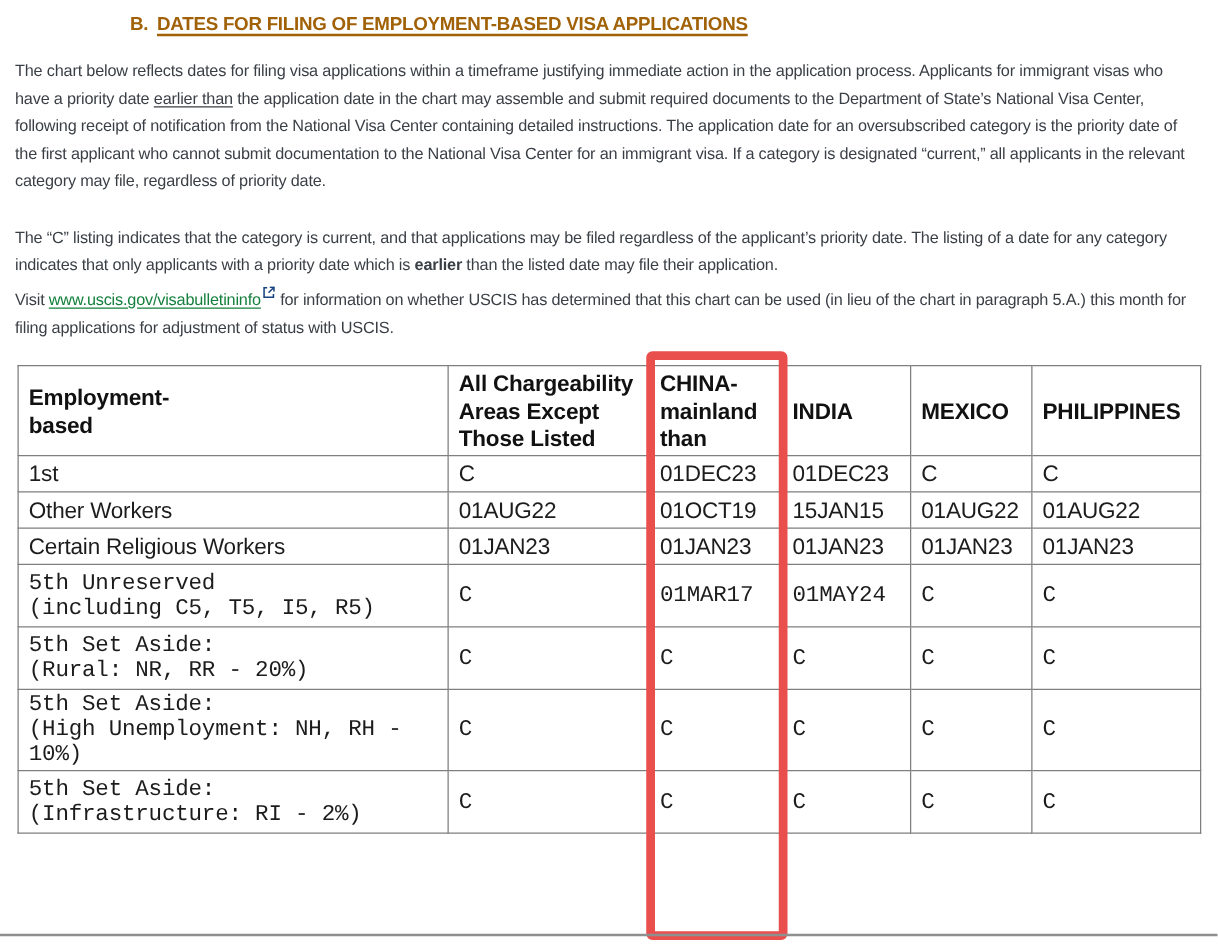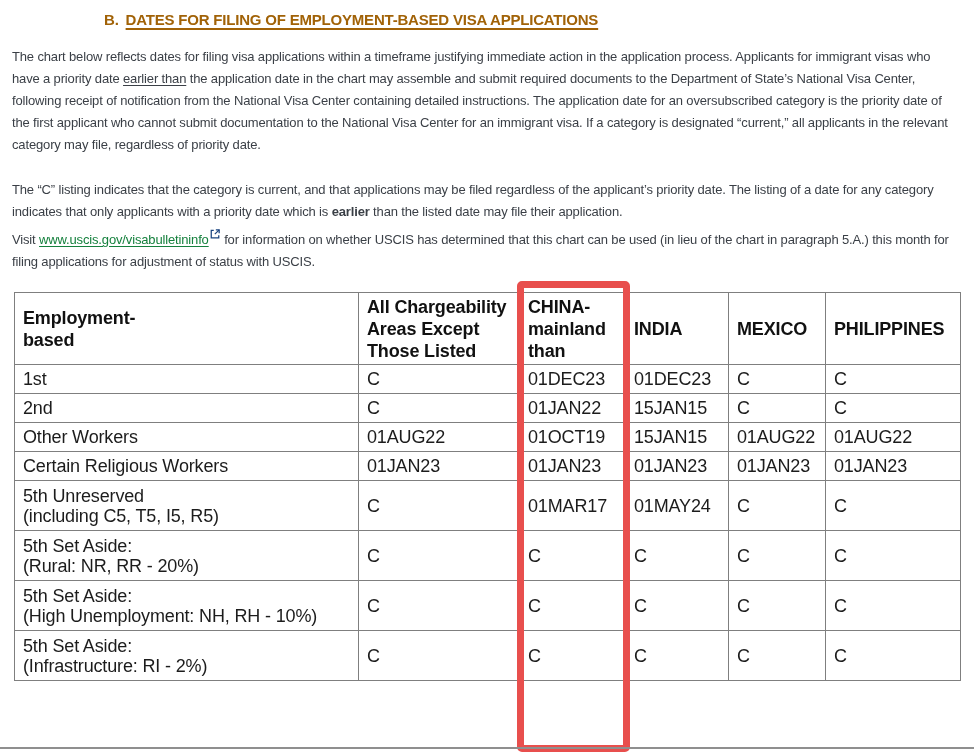--- a/index.html
+++ b/index.html
@@ -46,21 +46,21 @@
     vertical-align: middle;
     text-align: left;
     padding: 2px 8px;
     white-space: pre-line;
     line-height: 20px;
     overflow: hidden;
   }
   table.filing th { font-weight: bold; line-height: 22px; color: #111111; }
   tr.hdr   { height: 72px; }
   tr.short { height: 29px; }
-  tr.tall  { height: 50px; }
+  tr.tall  { height: 50px; font-family: Liberation Mono, monospace; }
 
   .highlight-box {
     position: absolute; left: 517px; top: 281px;
     width: 113px; height: 471px;
     border: 7px solid #e84f4d;
     border-radius: 5px;
     pointer-events: none;
   }
   .bottom-rule {
     position: absolute; left: 0; top: 747px;
@@ -109,28 +109,20 @@
   <tbody>
     <tr class="short">
       <td>1st</td>
       <td>C</td>
       <td>01DEC23</td>
       <td>01DEC23</td>
       <td>C</td>
       <td>C</td>
     </tr>
     <tr class="short">
-      <td>2nd</td>
-      <td>C</td>
-      <td>01JAN22</td>
-      <td>15JAN15</td>
-      <td>C</td>
-      <td>C</td>
-    </tr>
-    <tr class="short">
       <td>Other Workers</td>
       <td>01AUG22</td>
       <td>01OCT19</td>
       <td>15JAN15</td>
       <td>01AUG22</td>
       <td>01AUG22</td>
     </tr>
     <tr class="short">
       <td>Certain Religious Workers</td>
       <td>01JAN23</td>

